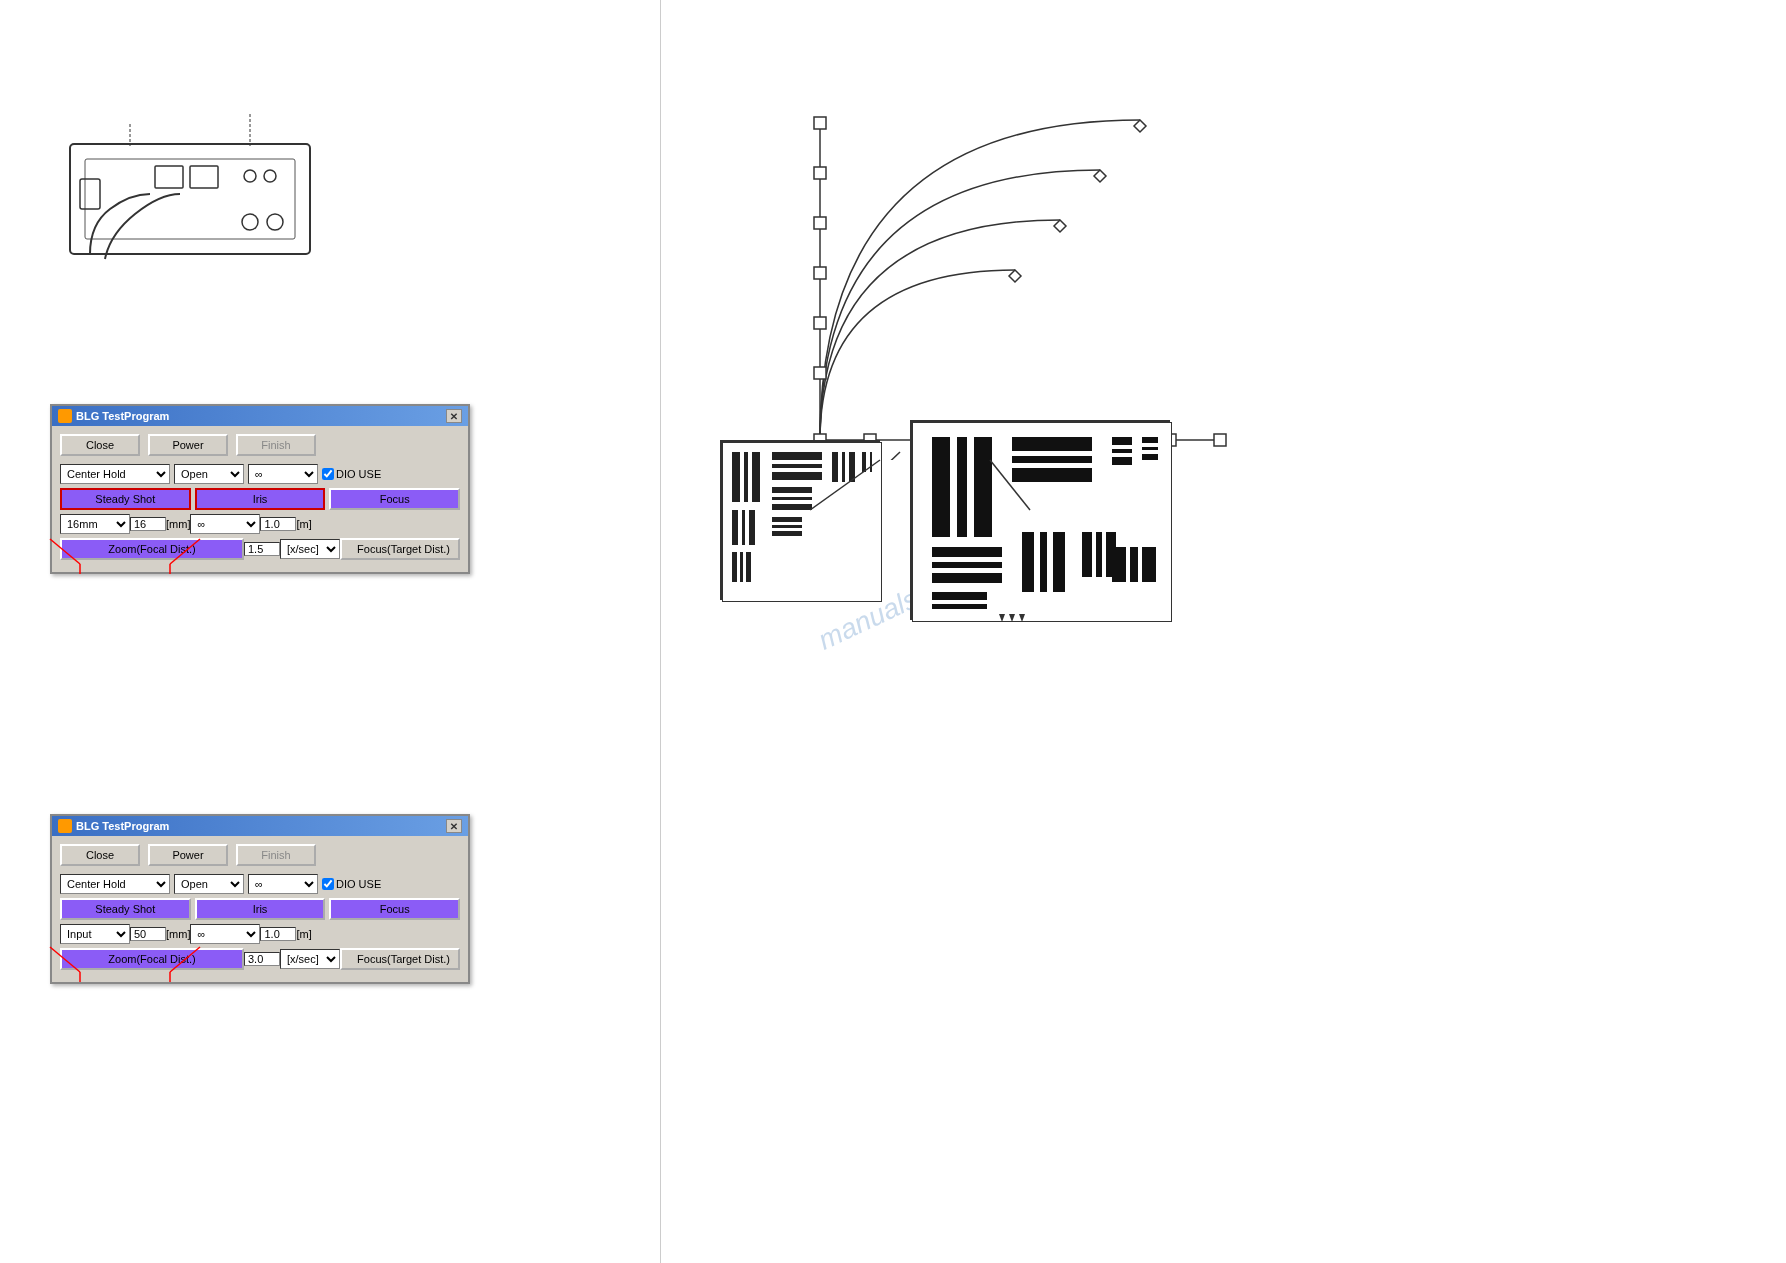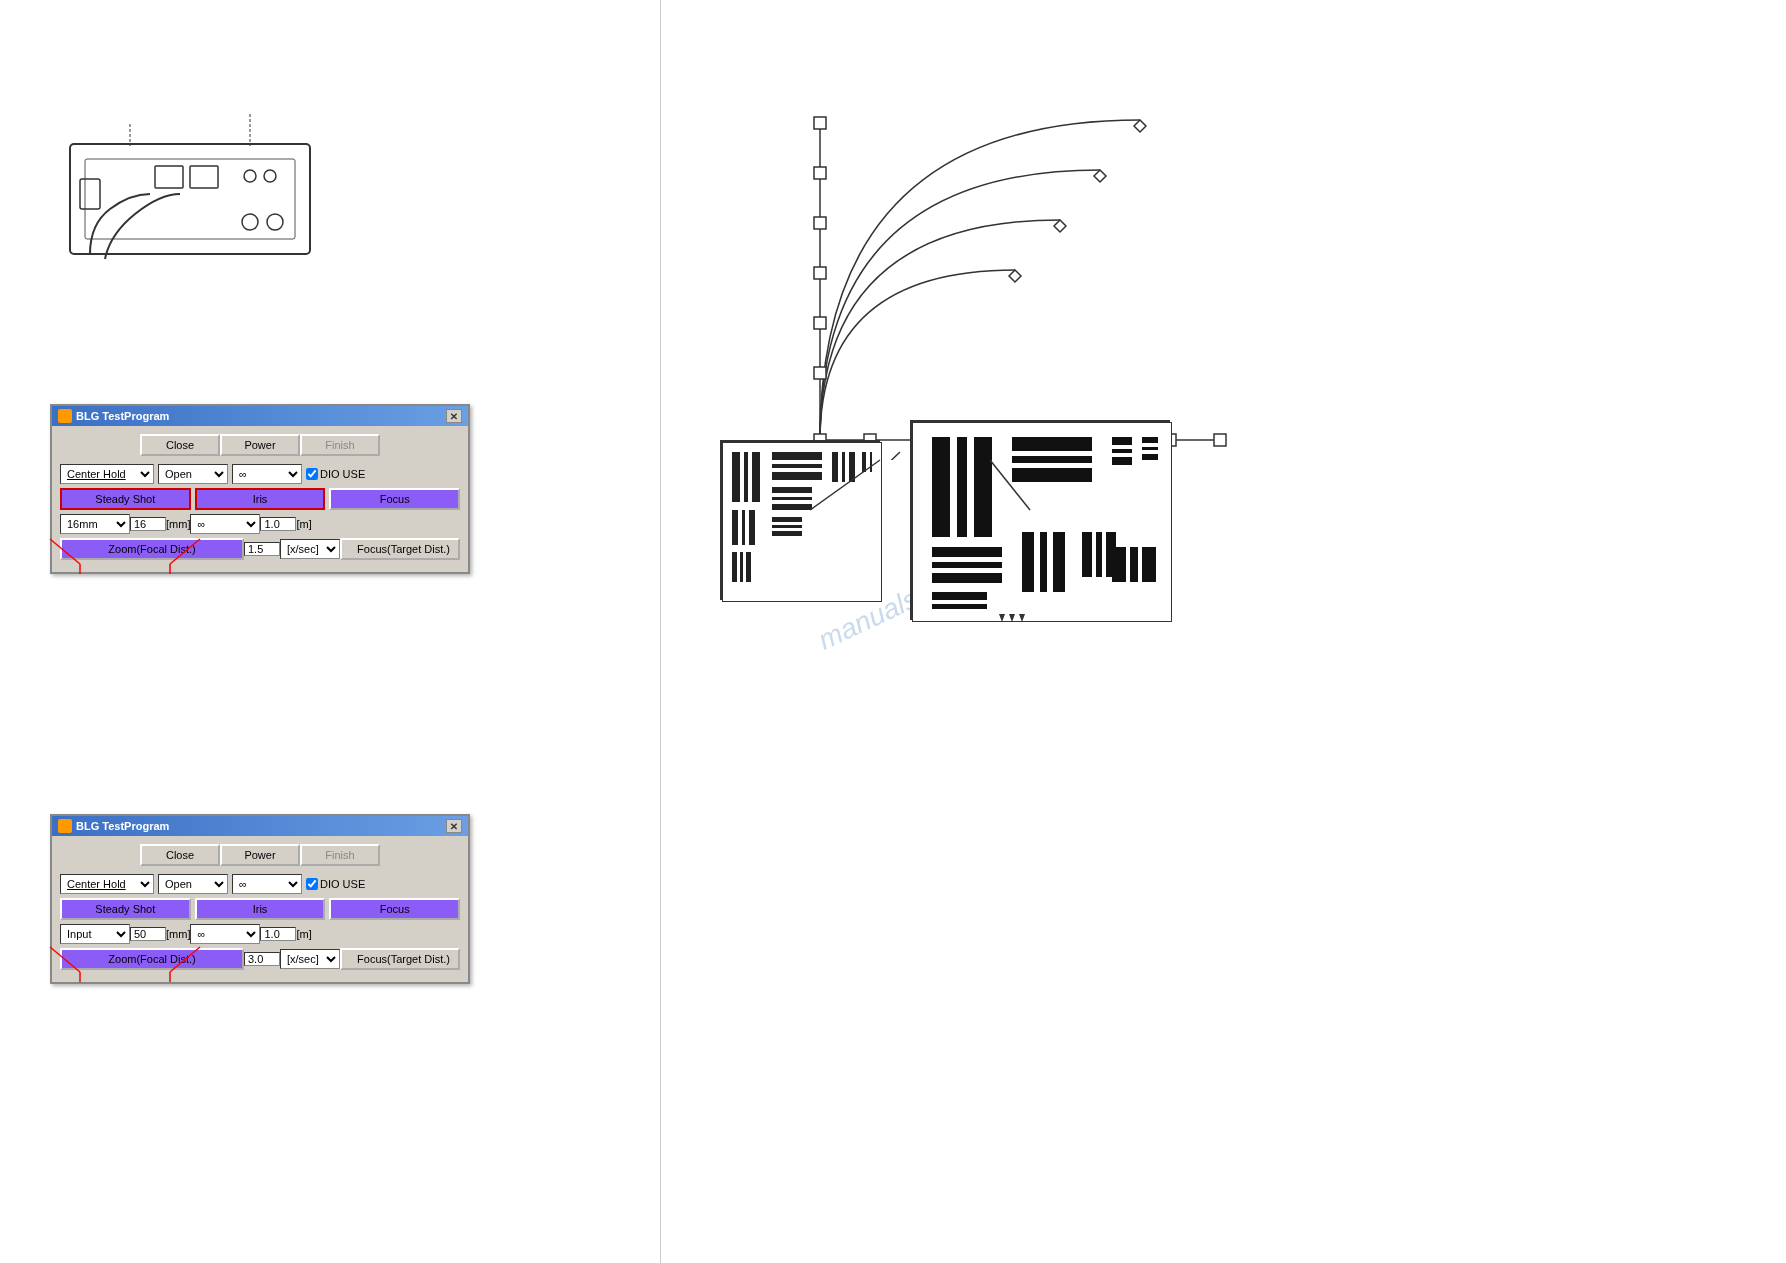--- a/index.html
+++ b/index.html
@@ -106,22 +106,22 @@
       color: #333;
       cursor: pointer;
     }
 
     .window-content {
       padding: 8px;
     }
 
     .btn-row {
       display: flex;
+      gap: 8px;
       margin-bottom: 8px;
-      justify-content: center;
     }
 
     .win-btn {
       padding: 3px 16px;
       background: #d4d0c8;
       border: 2px outset #fff;
       font-size: 11px;
       cursor: pointer;
       min-width: 80px;
       text-align: center;
@@ -144,22 +144,21 @@
       border: 1px inset #888;
       background: white;
       height: 20px;
     }
 
     .win-select-sm {
       width: 70px;
     }
 
     .win-select-md {
-      width: 94px;
-      text-decoration: underline;
+      width: 110px;
     }
 
     .checkbox-label {
       display: flex;
       align-items: flex-start;
       gap: 2px;
       font-size: 11px;
     }
 
     .win-checkbox {

